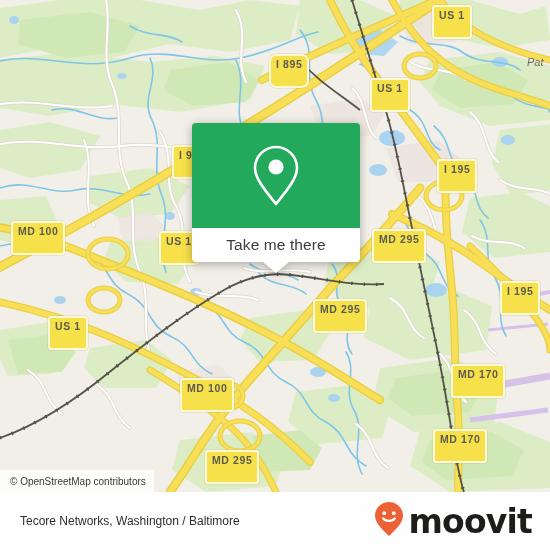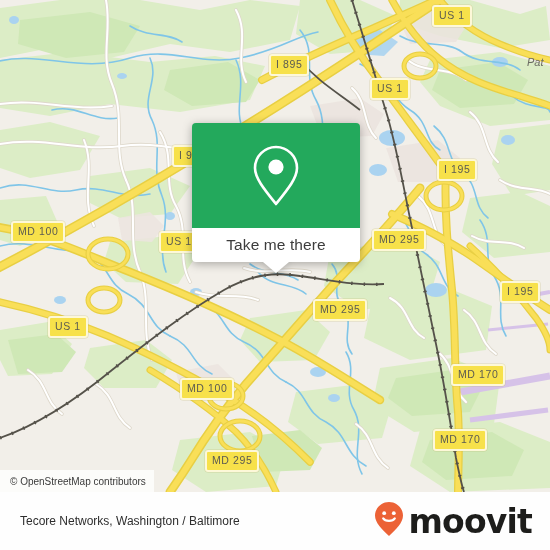--- a/index.html
+++ b/index.html
@@ -27,24 +27,24 @@
   #map-svg { display: block; width: 550px; height: 492px; }
 
   
   .shield {
     position: absolute;
     background: #f7e14a;
     border: 2px solid #fdf8d8;
     border-radius: 3px;
     color: #5b5b52;
     font-size: 10.5px;
-    font-weight: normal;
+    font-weight: bold;
     letter-spacing: 0.6px;
     line-height: 1;
-    padding: 3px 5px 4px 5px;
+    padding: 3px 5px 16px 5px;
     white-space: nowrap;
     font-family: "Liberation Sans", sans-serif;
     box-shadow: 0 0 0 0.5px rgba(180,170,90,.35);
   }
 
   .placelabel {
     position: absolute;
     color: #6b6b63;
     font-size: 11px;
     font-family: "Liberation Sans", sans-serif;
@@ -366,21 +366,21 @@
           <path d="M300,60 C318,82 340,94 360,110"></path>
         </g>
         <g fill="none" stroke="#55524a" stroke-width="3.4" stroke-dasharray="1.5 11">
           <path d="M0,438 C40,424 78,398 112,370 C150,340 186,312 224,290 C252,274 276,272 300,276 C330,280 356,286 384,284"></path>
           <path d="M352,0 C364,40 376,78 388,118 C398,154 404,190 412,228 C420,268 428,306 436,344 C444,382 450,420 456,458 C460,478 462,486 464,492"></path>
         </g>
       </g>
     </svg>
 
     <div class="shield" style="left:432px; top:5px;">US 1</div>
-    <div class="shield" style="left:269px; top:54px;">I 895</div>
+    <div class="shield" style="left:269px; top:54px;border-radius:7px;">I 895</div>
     <div class="shield" style="left:370px; top:78px;">US 1</div>
     <div class="shield" style="left:140px; top:145px;margin-left:32px;">I 95</div>
     <div class="shield" style="left:437px; top:159px;">I 195</div>
     <div class="shield" style="left:11px;  top:221px;">MD 100</div>
     <div class="shield" style="left:159px; top:231px;">US 1</div>
     <div class="shield" style="left:372px; top:229px;">MD 295</div>
     <div class="shield" style="left:500px; top:281px;">I 195</div>
     <div class="shield" style="left:48px;  top:316px;">US 1</div>
     <div class="shield" style="left:313px; top:299px;">MD 295</div>
     <div class="shield" style="left:451px; top:364px;">MD 170</div>

